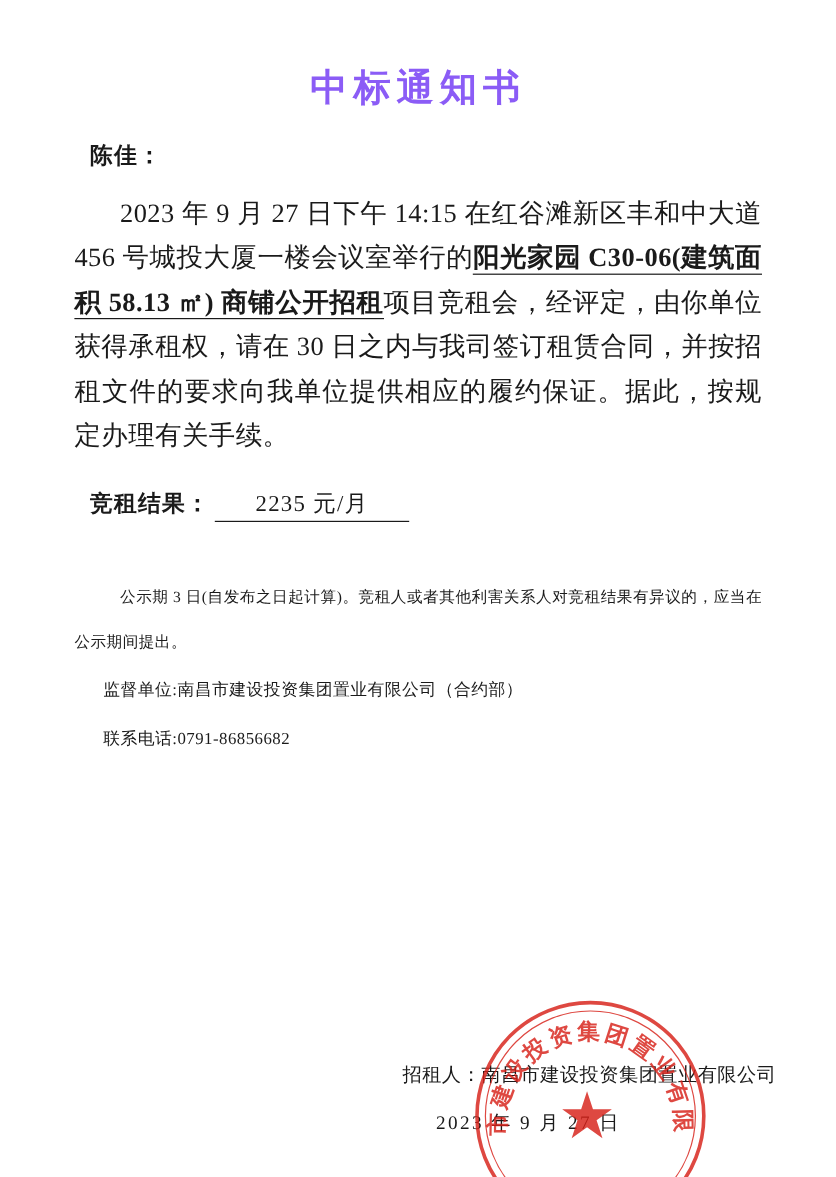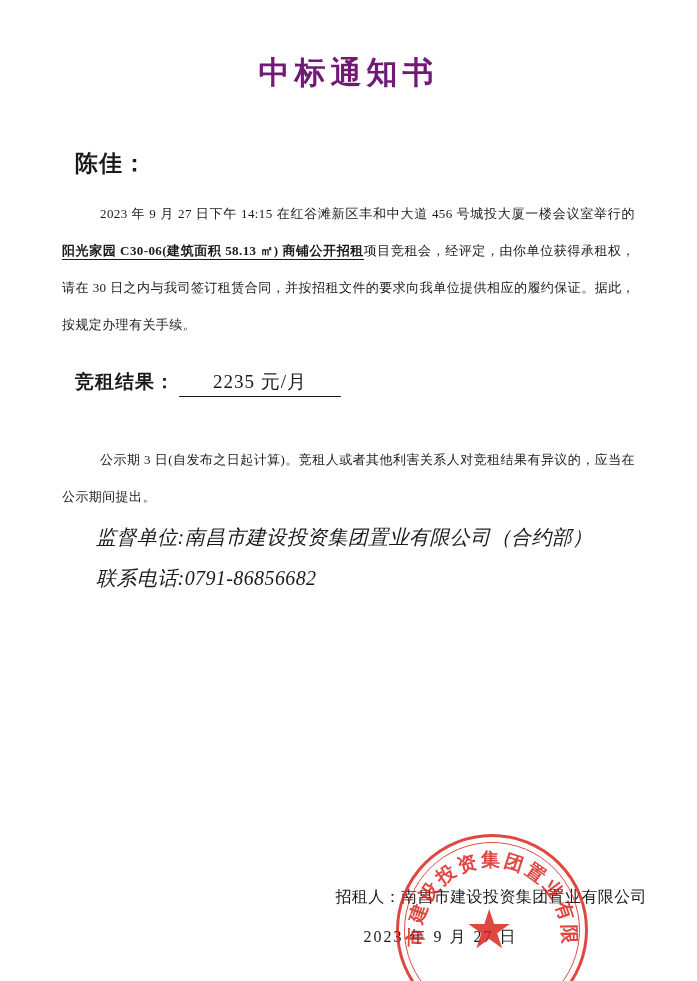--- a/index.html
+++ b/index.html
@@ -23,32 +23,32 @@
     padding: 0 62px;
   }
   .doc-title {
     text-align: center;
     font-family: "Liberation Serif", serif;
     font-size: 31px;
     font-weight: bold;
     letter-spacing: 5px;
     margin-top: 52px;
     margin-bottom: 0;
-    color: #701a75;
+    color: #8b5cf6;
   }
   .salutation {
-    margin-top: 54px;
+    margin-top: 23px;
     margin-left: 13px;
-    font-size: 23px;
+    font-size: 19px;
     font-weight: bold;
     letter-spacing: 1px;
   }
   .body-block {
     margin-top: 16px;
-    font-size: 13px;
+    font-size: 22px;
     line-height: 37px;
     text-align: justify;
     letter-spacing: 0.4px;
   }
   .indent {
     display: inline-block;
     width: 38px;
   }
   .underline-bold {
     font-weight: bold;
@@ -73,25 +73,24 @@
   }
   .notice-block {
     margin-top: 44px;
     font-size: 13px;
     line-height: 37px;
     text-align: justify;
     letter-spacing: 0.4px;
   }
   .contact-line {
     margin-top: 4px;
-    margin-left: 34px;
-    font-size: 20px;
+    margin-left: 24px;
+    font-size: 14px;
     line-height: 37px;
     letter-spacing: 0.4px;
-    font-style: italic;
   }
   .signature-block {
     position: absolute;
     right: 50px;
     bottom: 76px;
     text-align: left;
     font-size: 16px;
     line-height: 40px;
     letter-spacing: 0.4px;
     z-index: 1;

